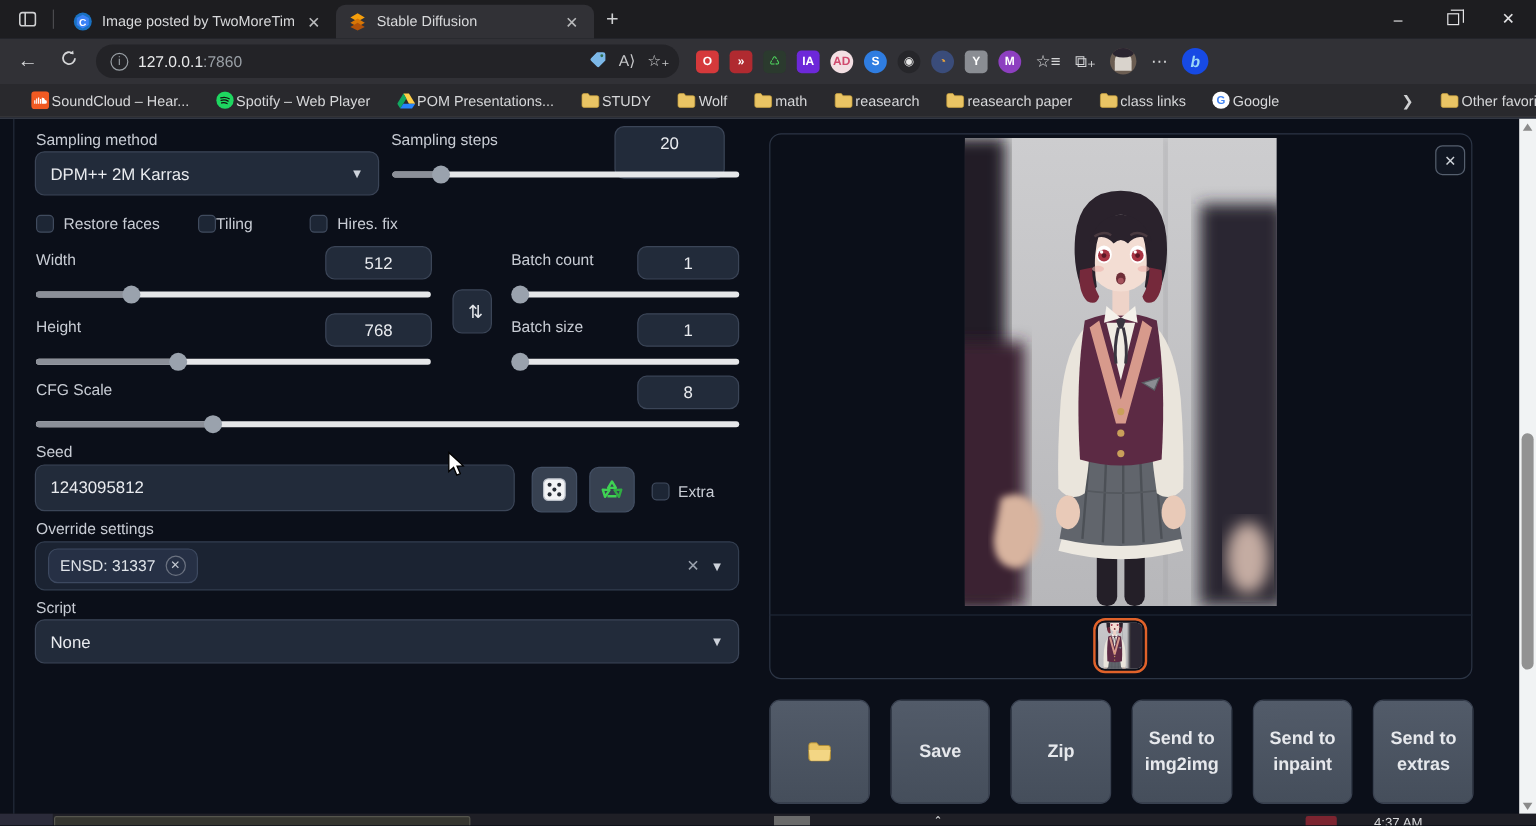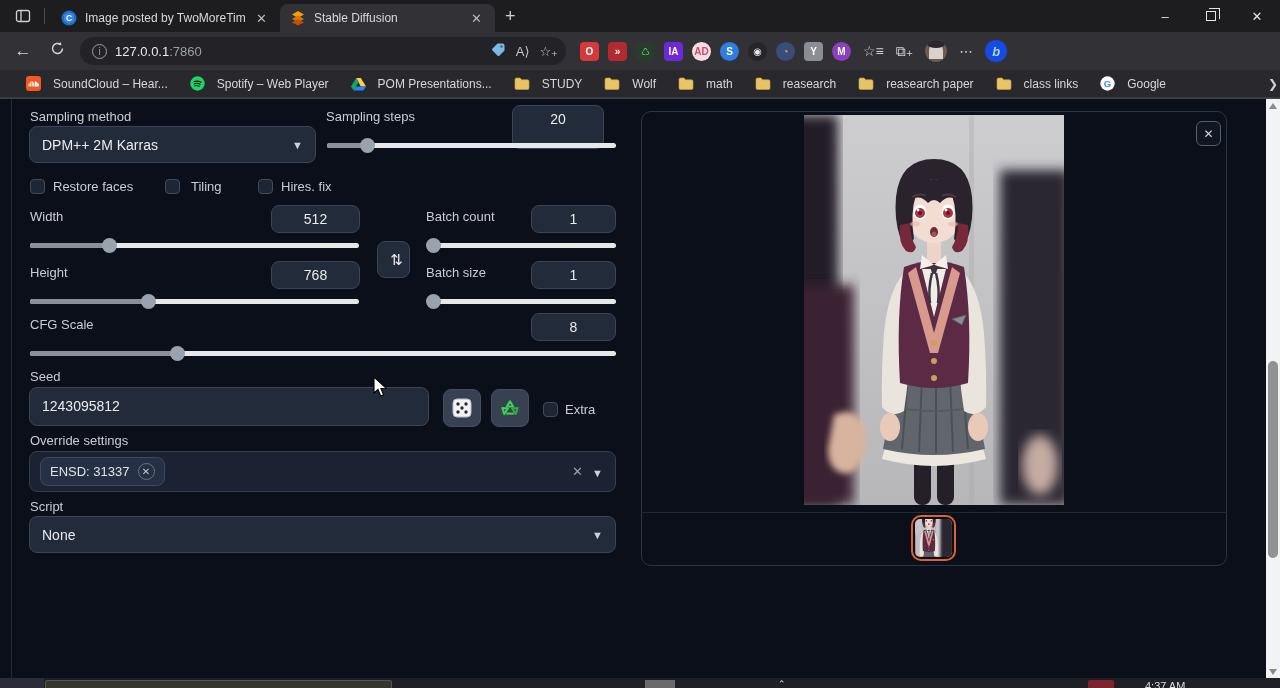--- a/index.html
+++ b/index.html
@@ -34,21 +34,21 @@
   .addr-ic { margin-left:10px; font-size:13px; color:#c7c8ca; }
   #extensions { display:flex; align-items:center; gap:9px; margin-left:14px; }
   .ext { width:19px; height:19px; display:flex; align-items:center; justify-content:center; font-size:10px; font-weight:bold; }
   .chrome-ic { color:#d4d5d7; margin-left:12px; font-size:14px; }
   #avatar { width:22px; height:22px; border-radius:50%; background:#6b5d52; margin-left:12px; position:relative; overflow:hidden; }
   #avatar:before { content:""; position:absolute; left:4px; top:3px; width:14px; height:16px; background:#d9d3cc; border-radius:50% 50% 0 0; }
   #avatar:after { content:""; position:absolute; left:2px; top:0px; width:18px; height:8px; background:#2b2530; border-radius:0 0 60% 60%; }
   #bing { width:22px; height:22px; border-radius:50%; background:#174ae4; color:#9cd8f7; font-weight:bold; font-size:13px; display:flex; align-items:center; justify-content:center; margin-left:12px; font-style:italic; }
 
   #bookmarks { position:absolute; top:70px; left:0; width:1280px; height:28px; background:#29292d; border-bottom:1px solid #3a3a3e; display:flex; align-items:center; padding-left:26px; }
-  .bm { display:flex; align-items:center; gap:12px; margin-right:22px; white-space:nowrap; }
+  .bm { display:flex; align-items:center; gap:2px; margin-right:22px; white-space:nowrap; }
   .bm .lbl { color:#d6d7d9; font-size:12px; }
   .bm-chevron { color:#cfd0d2; font-size:12px; margin:0 10px 0 80px; }
   .bm-sep { width:1px; height:16px; background:#4a4a4e; margin-right:12px; }
 
   
   #viewport { position:absolute; top:98px; left:0; width:1280px; height:580px; background:#0b0f19; border-top:1px solid #3c424e; }
   #left-edge-line { position:absolute; left:11px; top:0; width:1px; height:580px; background:#232c3b; }
 
   .g-label { position:absolute; color:#c8ccd4; font-size:13px; }
   .g-input, .g-drop { position:absolute; background:#222b3a; border:1px solid #3b4557; border-radius:8px; color:#e9ebef; font-size:14px; }
@@ -279,21 +279,21 @@
     <div class="g-input num" style="left:512px;top:6px;width:92px;height:44px">20</div>
     <div class="slider" style="left:327px;top:39px;width:289px">
         <span class="track"></span>
         <span class="fill" style="width: 14%;"></span>
         <span class="knob" style="left: calc(14% - 7px);"></span>
       </div>
 
     <span class="cb" style="left:30px;top:80px"></span>
     <span class="g-label" style="left:53px;top:80px">Restore faces</span>
     <span class="cb" style="left:165px;top:80px"></span>
-    <span class="g-label" style="left:191px;top:80px">Tiling</span>
+    <span class="g-label" style="left:180px;top:80px">Tiling</span>
     <span class="cb" style="left:258px;top:80px"></span>
     <span class="g-label" style="left:281px;top:80px">Hires. fix</span>
 
     <span class="g-label" style="left:30px;top:110px">Width</span>
     <div class="g-input num" style="left:271px;top:106px;width:89px;height:28px">512</div>
     <div class="slider" style="left:30px;top:139px;width:329px">
         <span class="track"></span>
         <span class="fill" style="width: 24%;"></span>
         <span class="knob" style="left: calc(24% - 7px);"></span>
       </div>
@@ -450,20 +450,33 @@
     </svg>
 
     <div id="close-gallery">✕</div>
 
     <div id="thumb">
       <svg viewBox="26 0 208 390" width="37" height="38" preserveAspectRatio="xMidYMid slice">
           <use href="#girl" x="-26" width="260" height="390"></use>
         </svg>
     </div>
 
+    <div id="gallery-buttons">
+      <button class="gal-btn">
+        <svg width="20" height="17" viewBox="0 0 20 17">
+            <path d="M1 3A2 2 0 0 1 3 1h4.6l1.8 2.2H17A2 2 0 0 1 19 5.2V14a2 2 0 0 1-2 2H3a2 2 0 0 1-2-2z" fill="#e9c464" stroke="#b08d35" stroke-width=".8"></path>
+            <path d="M1 7h18l-1.5 9H2.5z" fill="#f3d684"></path>
+          </svg>
+      </button>
+    <button class="gal-btn">Save</button>
+        <button class="gal-btn">Zip</button>
+        <button class="gal-btn">Send to img2img</button>
+        <button class="gal-btn">Send to inpaint</button>
+        <button class="gal-btn">Send to extras</button>
+      </div>
 
     <div id="scrollbar">
       <div id="sb-up"></div>
       <div id="sb-thumb"></div>
       <div id="sb-down"></div>
     </div>
 
     <svg id="cursor" width="16" height="22" viewBox="0 0 16 22">
       <path d="M1 1 L1 17 L5 13.5 L7.7 20 L10.6 18.7 L7.9 12.4 L13 12.2 Z" fill="#fff" stroke="#000" stroke-width="1.1"></path>
     </svg>

